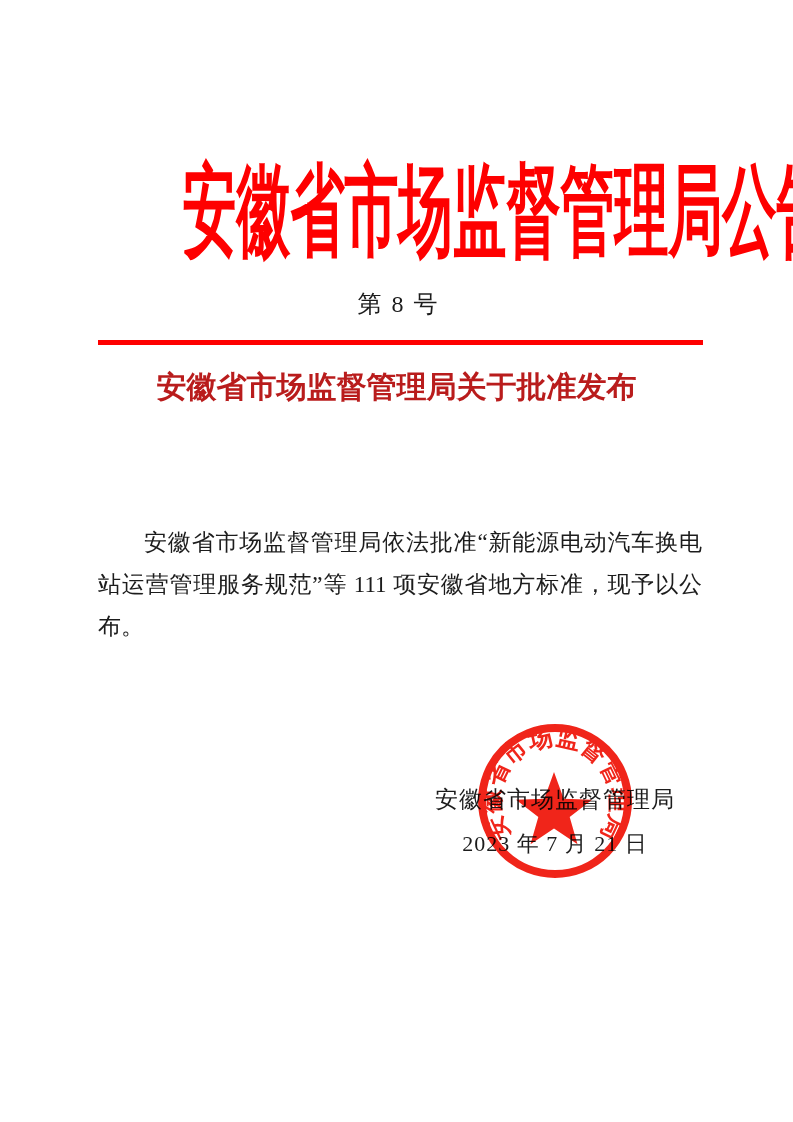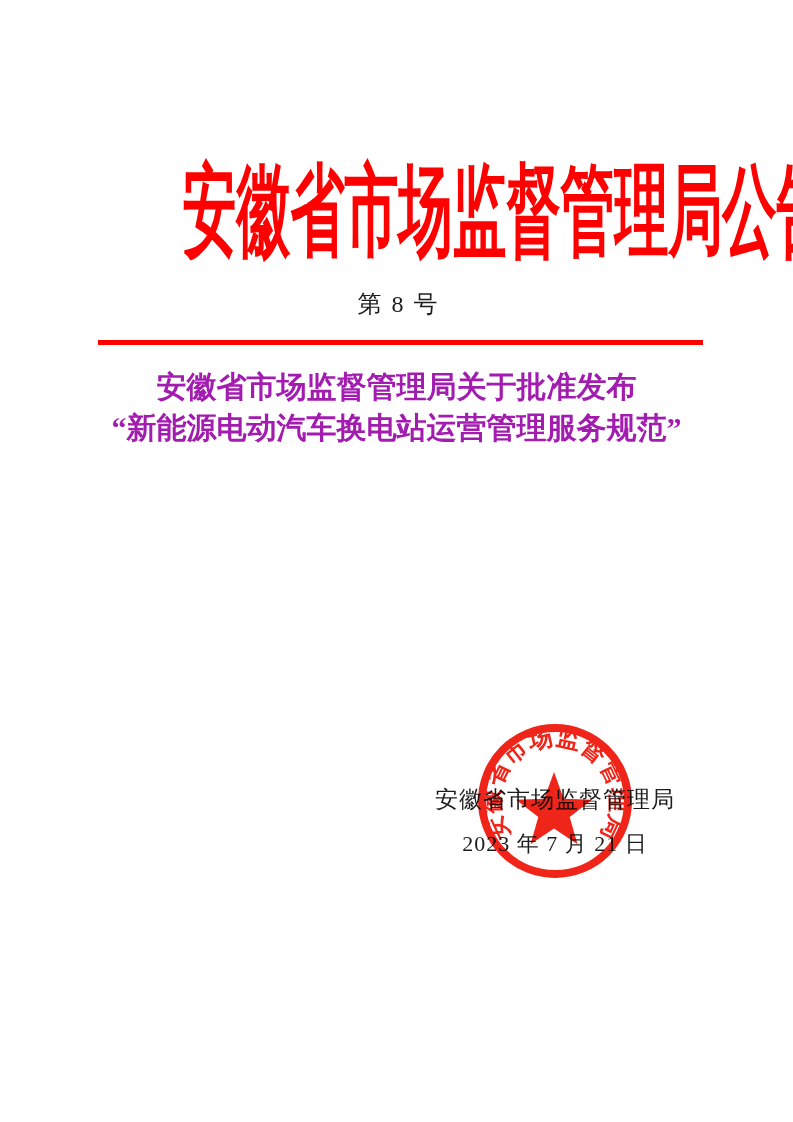--- a/index.html
+++ b/index.html
@@ -58,21 +58,21 @@
   }
   .notice-title {
     position: absolute;
     top: 366px;
     left: 0;
     width: 100%;
     text-align: center;
     font-weight: bold;
     font-size: 30px;
     line-height: 41px;
-    color: #a21caf;
+    color: #b91c1c;
   }
   .body-text {
     position: absolute;
     top: 522px;
     left: 98px;
     width: 604px;
     font-size: 23px;
     line-height: 42px;
     text-align: justify;
     color: var(--text-black);
@@ -125,24 +125,24 @@
 <div class="page">
 
   <div class="doc-title">安徽省市场监督管理局公告</div>
 
   <div class="issue-no">第 8 号</div>
 
   <div class="red-rule"></div>
 
   <div class="notice-title">
     <div>安徽省市场监督管理局关于批准发布</div>
-    <div>“新能源电动汽车换电站运营管理服务规范”</div>
   </div>
 
   <div class="body-text">
+    <p>安徽省市场监督管理局依法批准“新能源电动汽车换电站运营管理服务规范”等 111 项安徽省地方标准，现予以公布。</p>
   </div>
 
   <div class="sign-block">
     <div class="sign-issuer">安徽省市场监督管理局</div>
     <div class="sign-date">2023 年 7 月 21 日</div>
   </div>
 
   <div class="seal">
     <svg viewBox="0 0 180 180" xmlns="http://www.w3.org/2000/svg">
       <circle cx="90" cy="90" r="73" fill="none" stroke="#ef1408" stroke-width="8"></circle>

